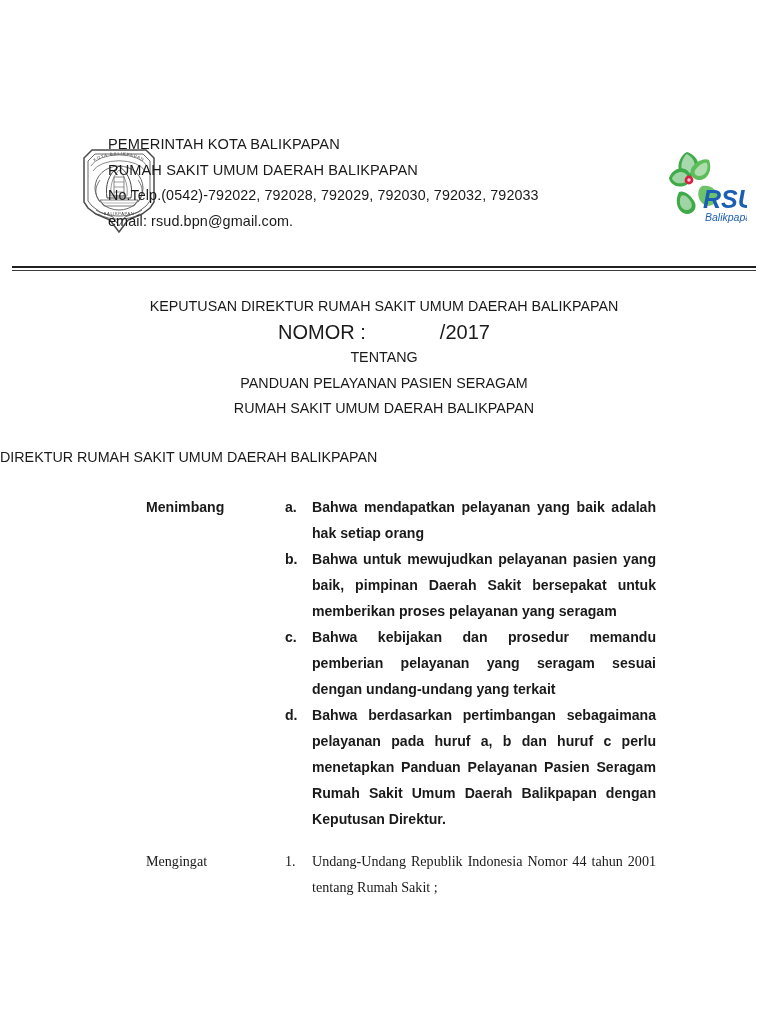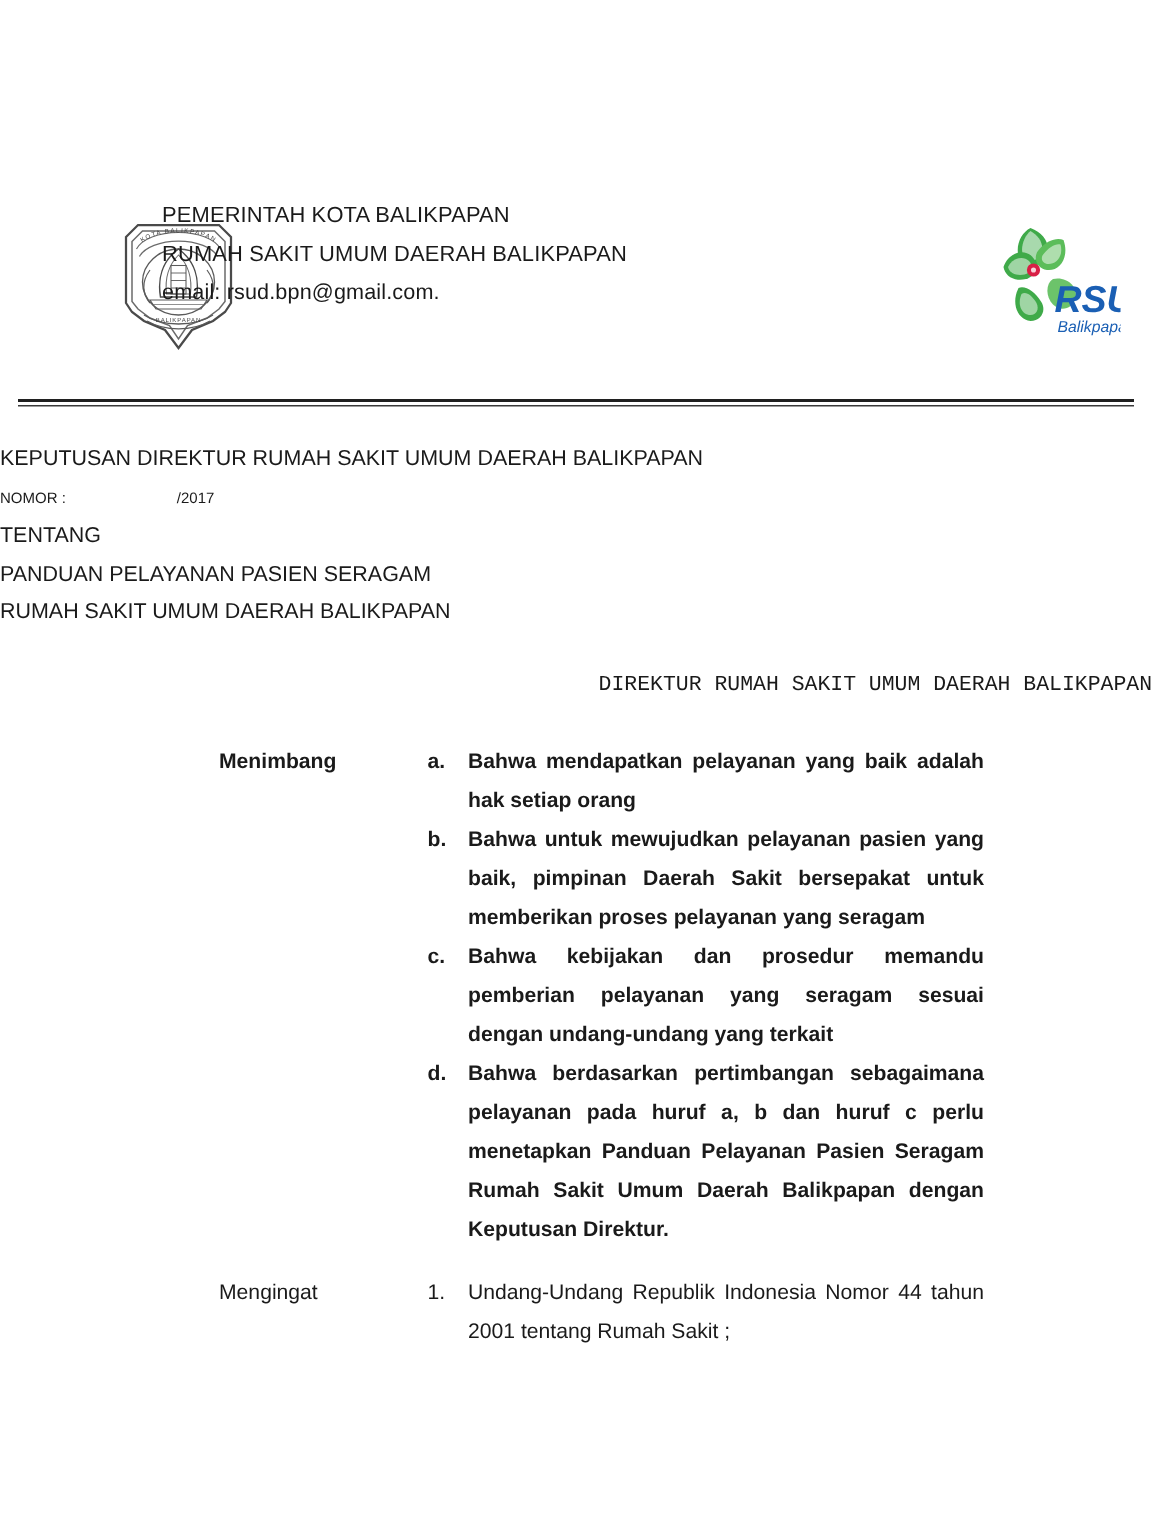--- a/index.html
+++ b/index.html
@@ -86,54 +86,53 @@
     height: 1.1px;
     background: #3a3a3a;
   }
 
   
   .title-block {
     position: absolute;
     left: 0;
     top: 294px;
     width: 768px;
-    text-align: left;
+    text-align: center;
   }
   .title-line {
     font-size: 14.3px;
     line-height: 25.5px;
     white-space: nowrap;
   }
   .nomor-line {
-    font-size: 10px;
+    font-size: 20px;
     line-height: 25.5px;
     white-space: pre;
   }
   .nomor-gap { display: inline-block; width: 74px; }
 
   .direktur-line {
     position: absolute;
     left: 0;
     top: 446px;
     width: 768px;
-    text-align: right;
+    text-align: left;
     font-size: 14.3px;
     line-height: 22px;
     white-space: nowrap;
-    font-family: Liberation Mono, monospace;
   }
 
   
   .clause {
     position: absolute;
     left: 146px;
     width: 510px;
   }
   .clause.menimbang { top: 494px; font-weight: bold; }
-  .clause.mengingat { top: 848px; }
+  .clause.mengingat { top: 848px; font-family: Liberation Serif, serif; }
 
   .clause-label {
     position: absolute;
     left: 0;
     top: 0;
     width: 130px;
     font-size: 14.1px;
     line-height: 26px;
   }
 
@@ -205,20 +204,21 @@
 
         <path d="M18 66 C 30 74 52 74 64 66" fill="none" stroke="#5a5a5a" stroke-width="0.9"></path>
         <path d="M20 70 C 32 77 50 77 62 70" fill="none" stroke="#5a5a5a" stroke-width="0.9"></path>
         <text x="41" y="70.5" font-size="4" fill="#3d3d3d" text-anchor="middle" font-family="Liberation Sans, sans-serif" letter-spacing="0.6">BALIKPAPAN</text>
       </svg>
     </div>
 
     <div class="head-lines">
       <div class="head-line l1">PEMERINTAH KOTA BALIKPAPAN</div>
       <div class="head-line l2">RUMAH SAKIT UMUM DAERAH BALIKPAPAN</div>
+      <div class="head-line l4">No.Telp.(0542)-792022, 792028, 792029, 792030, 792032, 792033</div>
       <div class="head-line l5">email: rsud.bpn@gmail.com.</div>
     </div>
 
     <div class="rsud-logo">
       <svg viewBox="0 0 90 86" width="90" height="86" aria-hidden="true">
 
         <g>
           <path d="M30 8 C 41 12 45 22 38 30 C 33 36 24 34 22 27 C 20 19 24 11 30 8 Z" fill="#3faa49"></path>
           <path d="M30 10 C 37 14 40 21 36 27 C 33 31 27 30 25 26 C 23 21 26 13 30 10 Z" fill="#ffffff" opacity="0.55"></path>
           <path d="M52 16 C 56 27 50 37 41 36 C 34 35 31 27 36 22 C 41 16 48 14 52 16 Z" fill="#5cbd5a"></path>

